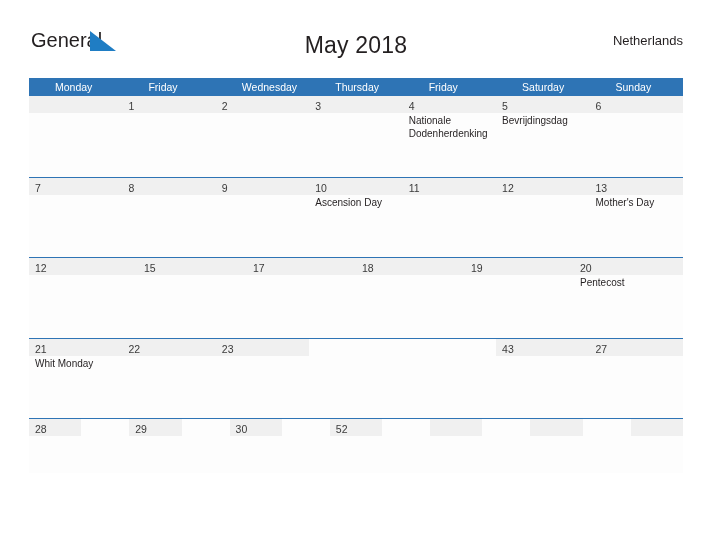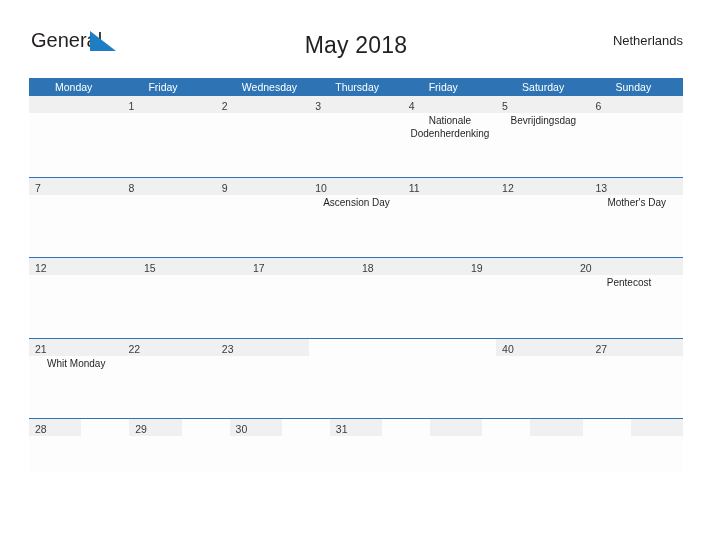--- a/index.html
+++ b/index.html
@@ -142,21 +142,20 @@
     padding-left: 6px;
   }
   .day-num {
     font-size: 10.5px;
     color: #3a3a3a;
     line-height: 17px;
   }
 
   .day-body {
     padding: 2px 5px 0 6px;
-    text-align: center;
   }
   .event {
     font-size: 10px;
     color: #231f20;
     line-height: 12.6px;
     word-wrap: break-word;
   }
 </style>
 </head>
 <body>
@@ -344,21 +343,21 @@
         <div class="day-body">
             <div class="event"></div>
           </div>
       </div>
       <div class="day-cell">
         <div class="day-body">
             <div class="event"></div>
           </div>
       </div>
       <div class="day-cell">
-        <div class="day-strip"><span class="day-num">40</span></div>
+        <div class="day-strip"><span class="day-num">43</span></div>
         <div class="day-body">
             <div class="event"></div>
           </div>
       </div>
       <div class="day-cell">
         <div class="day-strip"><span class="day-num">27</span></div>
         <div class="day-body">
             <div class="event"></div>
           </div>
       </div>
@@ -377,21 +376,21 @@
             <div class="event"></div>
           </div>
       </div>
       <div class="day-cell">
         <div class="day-strip"><span class="day-num">30</span></div>
         <div class="day-body">
             <div class="event"></div>
           </div>
       </div>
       <div class="day-cell">
-        <div class="day-strip"><span class="day-num">31</span></div>
+        <div class="day-strip"><span class="day-num">52</span></div>
         <div class="day-body">
             <div class="event"></div>
           </div>
       </div>
       <div class="day-cell">
         <div class="day-strip"><span class="day-num"></span></div>
         <div class="day-body">
             <div class="event"></div>
           </div>
       </div>

